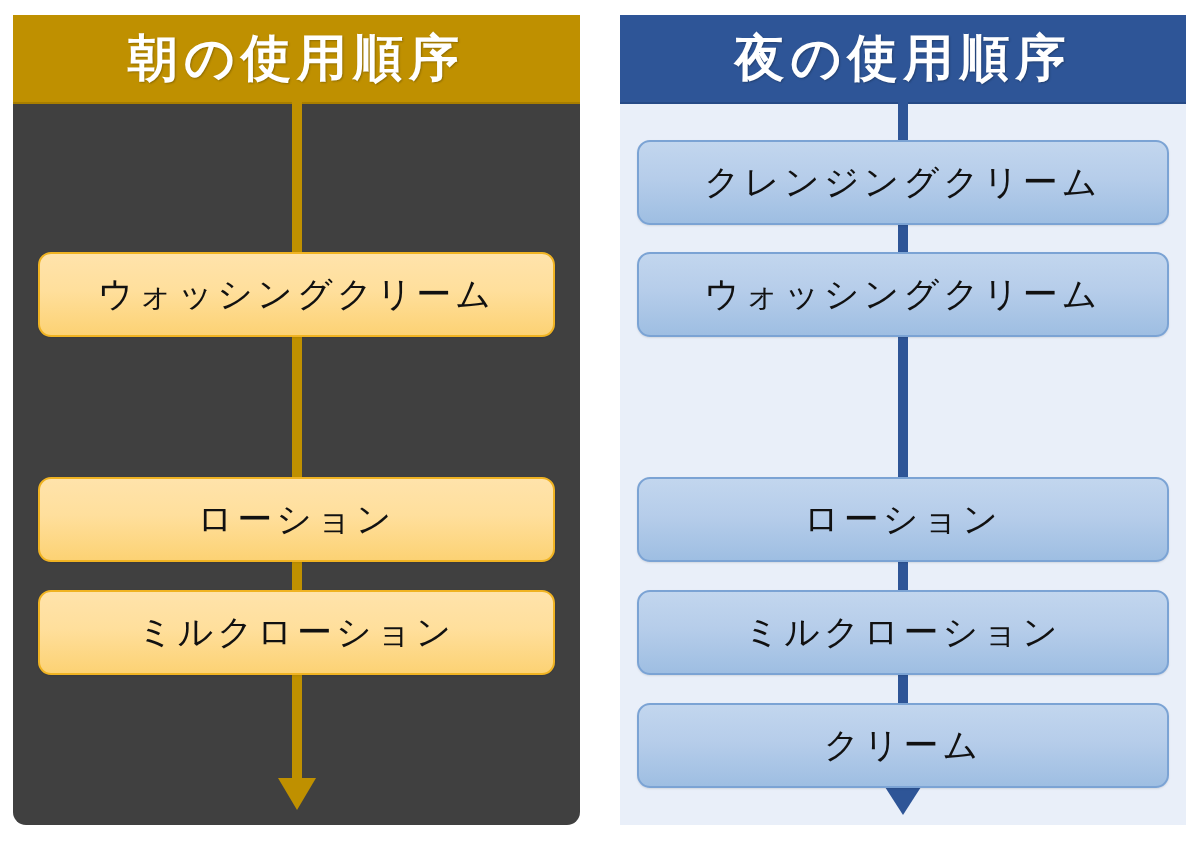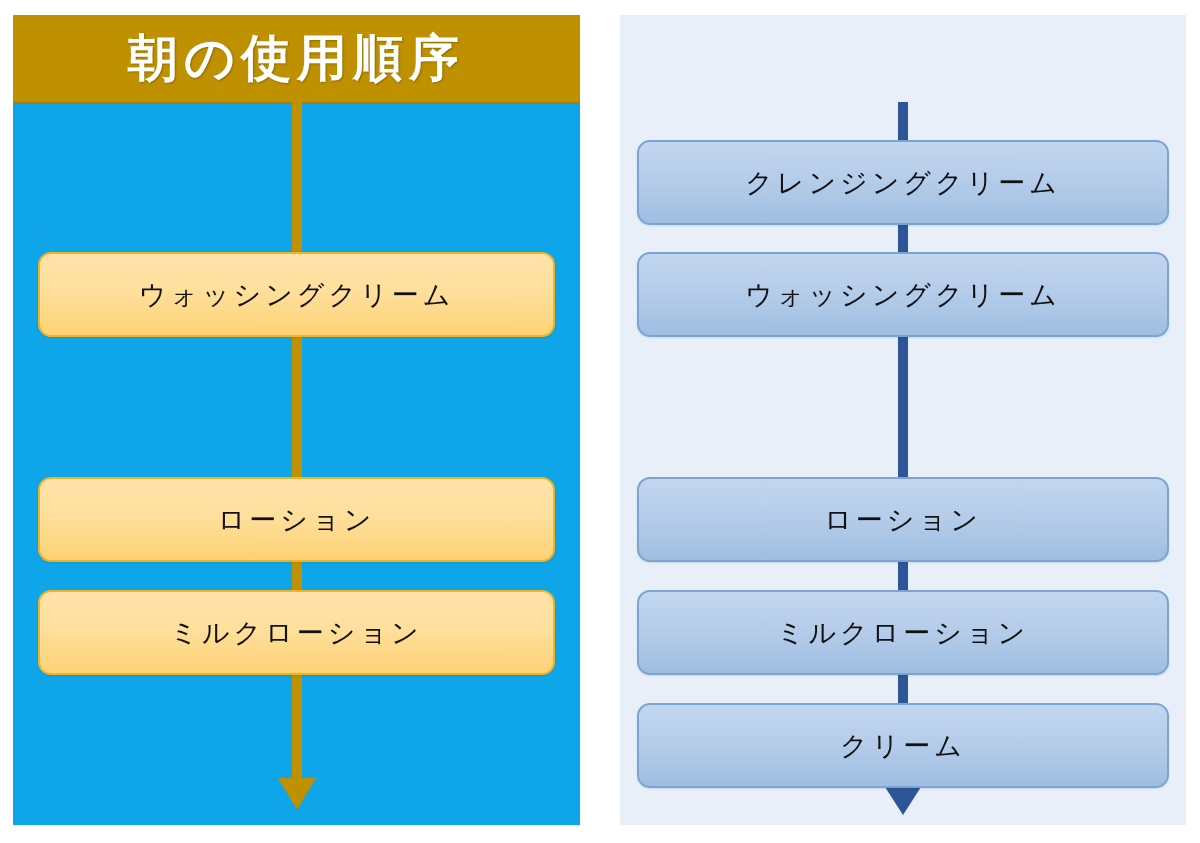--- a/index.html
+++ b/index.html
@@ -18,21 +18,22 @@
   
   .panel {
     position: absolute;
     top: 15px;
     height: 810px;
     box-sizing: border-box;
   }
   .panel-morning {
     left: 13px;
     width: 567px;
-    background: #0ea5e9;
+    background: #404040;
+    border-radius: 13px;
   }
   .panel-night {
     left: 620px;
     width: 566px;
     background: #e9eff9;
   }
 
   
   .panel-header {
     position: absolute;
@@ -97,21 +98,21 @@
     left: 0; right: 0; top: 87px; bottom: 0;
   }
   .step-box {
     position: absolute;
     box-sizing: border-box;
     height: 85px;
     border-radius: 13px;
     display: flex;
     align-items: center;
     justify-content: center;
-    font-size: 27px;
+    font-size: 35px;
     font-weight: 500;
     color: #111111;
     letter-spacing: 4px;
     white-space: nowrap;
   }
   .panel-morning .step-box {
     left: 25px;
     right: 25px;
     background: linear-gradient(to bottom, #ffe3ab 0%, #ffdf9c 45%, #fcd274 100%);
     border: 2px solid #f0b322;
@@ -150,20 +151,21 @@
 
   <div class="steps">
     <div class="step-box m0">ウォッシングクリーム</div>
     <div class="step-box m1">ローション</div>
     <div class="step-box m2">ミルクローション</div>
   </div>
 </div>
 
 <div class="panel panel-night">
 
+  <div class="panel-header">夜の使用順序</div>
 
   <div class="spine"></div>
   <div class="arrow-head"></div>
 
   <div class="steps">
     <div class="step-box n0">クレンジングクリーム</div>
     <div class="step-box n1">ウォッシングクリーム</div>
     <div class="step-box n3">ローション</div>
     <div class="step-box n4">ミルクローション</div>
     <div class="step-box n5">クリーム</div>

